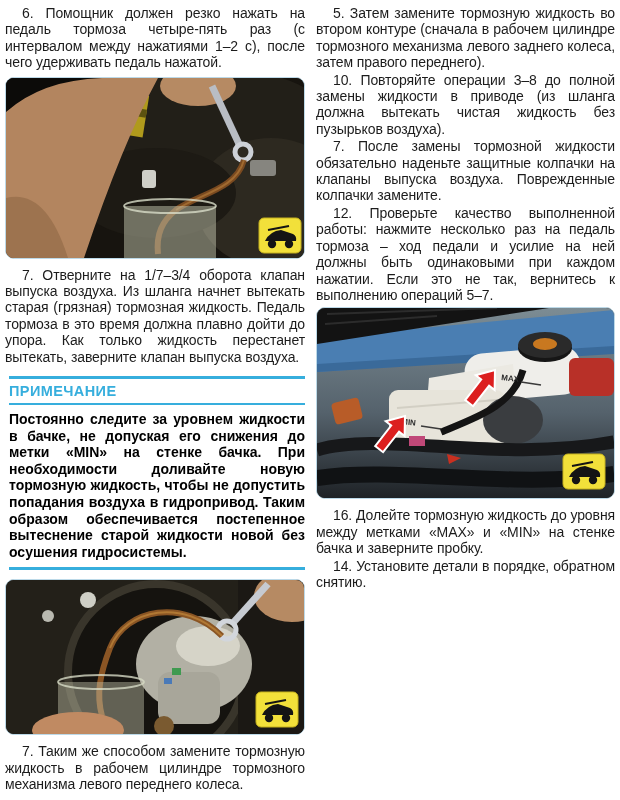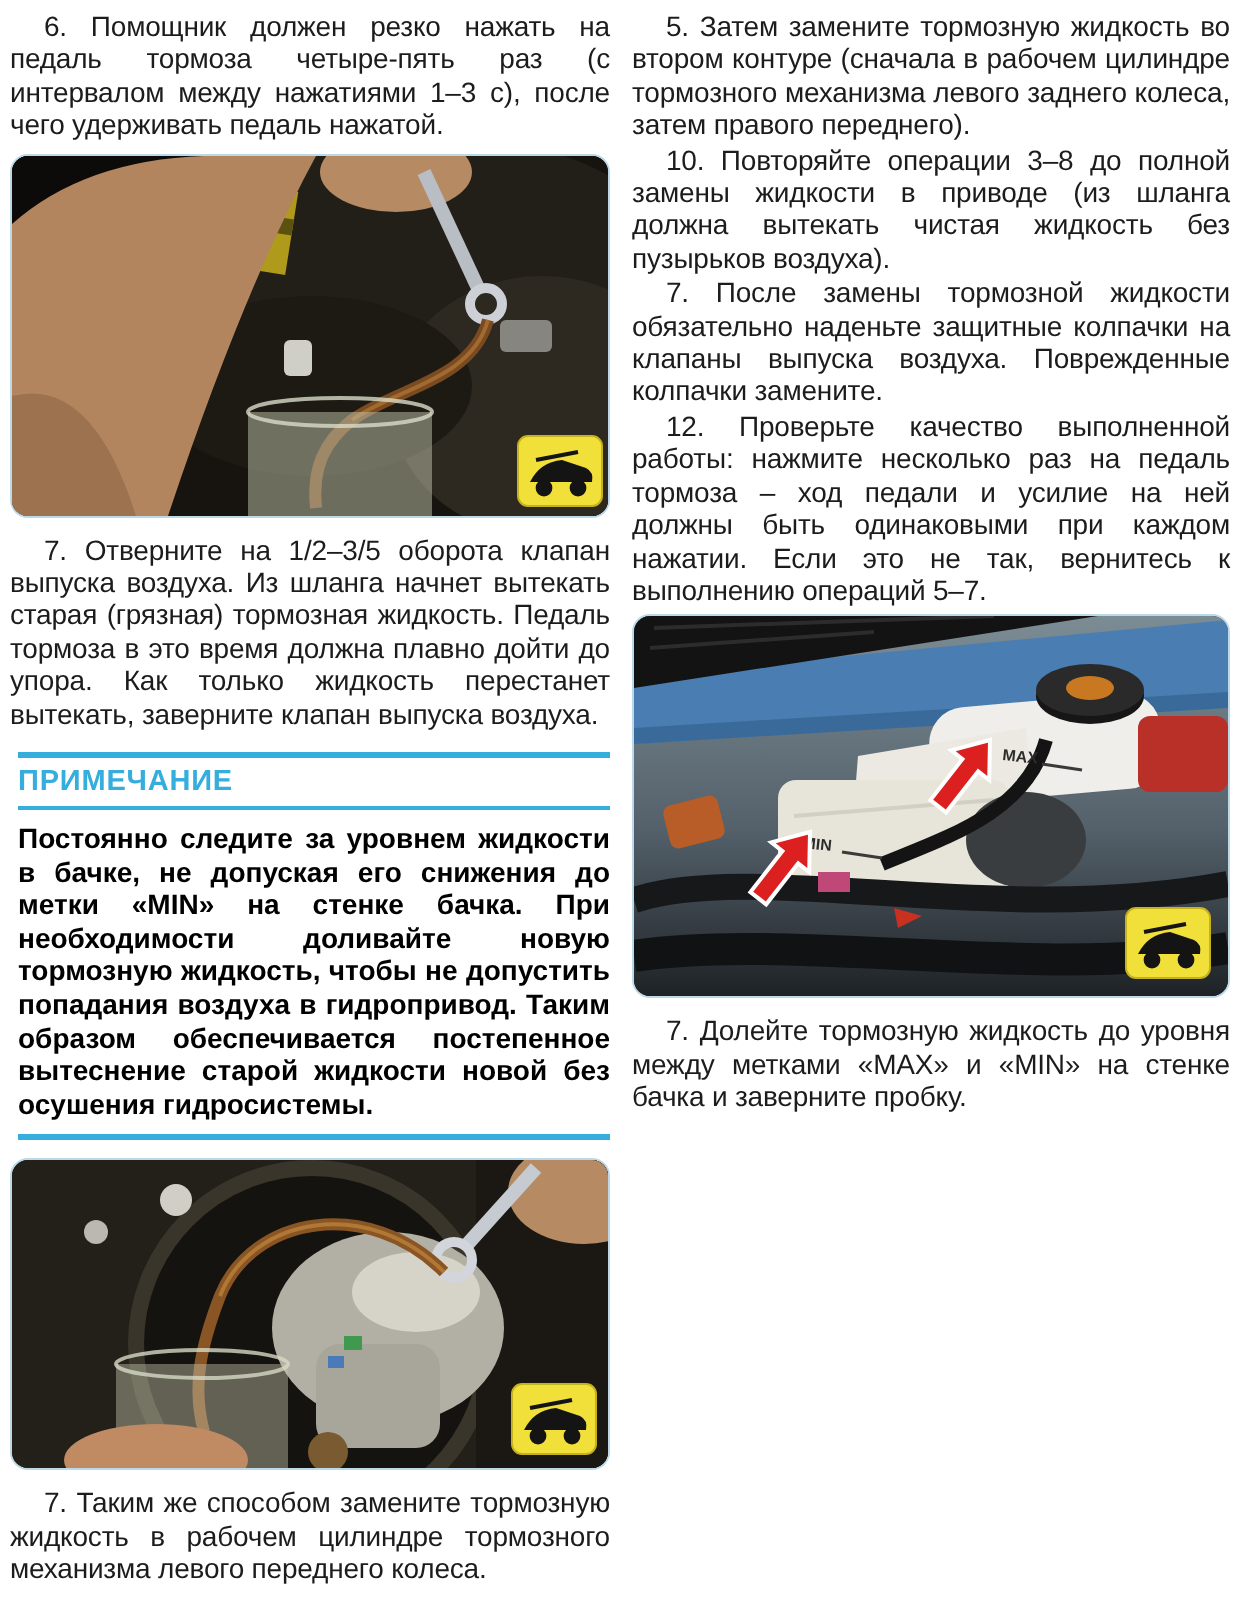--- a/index.html
+++ b/index.html
@@ -56,21 +56,21 @@
     color:#000000;
   }
 </style>
 </head>
 <body>
 
 <div class="page">
 
   <div class="col">
 
-    <p class="step">6. Помощник должен резко нажать на педаль тормоза четыре-пять раз (с интервалом между нажатиями 1–3 с), после чего удерживать педаль нажатой.</p>
+    <p class="step">6. Помощник должен резко нажать на педаль тормоза четыре-пять раз (с интервалом между нажатиями 1–2 с), после чего удерживать педаль нажатой.</p>
 
     <div class="photo" style="height:182px;">
       <svg width="300" height="180" viewBox="0 0 300 180">
         <rect width="300" height="180" fill="#17140f"></rect>
         <ellipse cx="70" cy="25" rx="100" ry="42" fill="#0c0b09"></ellipse>
         <ellipse cx="210" cy="45" rx="115" ry="55" fill="#221f18"></ellipse>
         <ellipse cx="265" cy="125" rx="75" ry="65" fill="#2d2920"></ellipse>
         <ellipse cx="150" cy="115" rx="80" ry="45" fill="#1d1a14"></ellipse>
         <rect x="118" y="16" width="22" height="42" fill="#b09a1c" transform="rotate(9 129 37)"></rect>
         <rect x="118" y="30" width="22" height="8" fill="#5c5210" transform="rotate(9 129 37)"></rect>
@@ -90,21 +90,21 @@
         <g transform="translate(253,140)">
           <rect width="42" height="35" rx="5" fill="#f2e03a" stroke="#c6b21e"></rect>
           <path d="M6,23 Q11,13 22,12 L34,16 Q38,18 37,23 Z" fill="#141414"></path>
           <line x1="9" y1="12" x2="30" y2="8" stroke="#141414" stroke-width="2"></line>
           <circle cx="13" cy="26" r="4.2" fill="#141414"></circle>
           <circle cx="30" cy="26" r="4.2" fill="#141414"></circle>
         </g>
       </svg>
     </div>
 
-    <p class="step">7. Отверните на 1/2–3/5 оборота клапан выпуска воздуха. Из шланга начнет вытекать старая (грязная) тормозная жидкость. Педаль тормоза в это время должна плавно дойти до упора. Как только жидкость перестанет вытекать, заверните клапан выпуска воздуха.</p>
+    <p class="step">7. Отверните на 1/7–3/4 оборота клапан выпуска воздуха. Из шланга начнет вытекать старая (грязная) тормозная жидкость. Педаль тормоза в это время должна плавно дойти до упора. Как только жидкость перестанет вытекать, заверните клапан выпуска воздуха.</p>
 
     <div class="note">
       <div class="note-header">ПРИМЕЧАНИЕ</div>
       <div class="note-body">Постоянно следите за уровнем жидкости в бачке, не допуская его снижения до метки «MIN» на стенке бачка. При необходимости доливайте новую тормозную жидкость, чтобы не допустить попадания воздуха в гидропривод. Таким образом обеспечивается постепенное вытеснение старой жидкости новой без осушения гидросистемы.</div>
     </div>
 
     <div class="photo" style="height:156px; margin-top:0;">
       <svg width="300" height="154" viewBox="0 0 300 154">
         <rect width="300" height="154" fill="#232019"></rect>
         <circle cx="150" cy="92" r="88" fill="#15130f"></circle>
@@ -195,16 +195,17 @@
         <g transform="translate(246,146)">
           <rect width="42" height="35" rx="5" fill="#f2e03a" stroke="#c6b21e"></rect>
           <path d="M6,23 Q11,13 22,12 L34,16 Q38,18 37,23 Z" fill="#141414"></path>
           <line x1="9" y1="12" x2="30" y2="8" stroke="#141414" stroke-width="2"></line>
           <circle cx="13" cy="26" r="4.2" fill="#141414"></circle>
           <circle cx="30" cy="26" r="4.2" fill="#141414"></circle>
         </g>
       </svg>
     </div>
 
-    <p class="step">7. Долейте тормозную жидкость до уровня между метками «MAX» и «MIN» на стенке бачка и заверните пробку.</p>
+    <p class="step">16. Долейте тормозную жидкость до уровня между метками «MAX» и «MIN» на стенке бачка и заверните пробку.</p>
+    <p class="step">14. Установите детали в порядке, обратном снятию.</p>
   </div>
 
 </div>
 
 </body></html>

